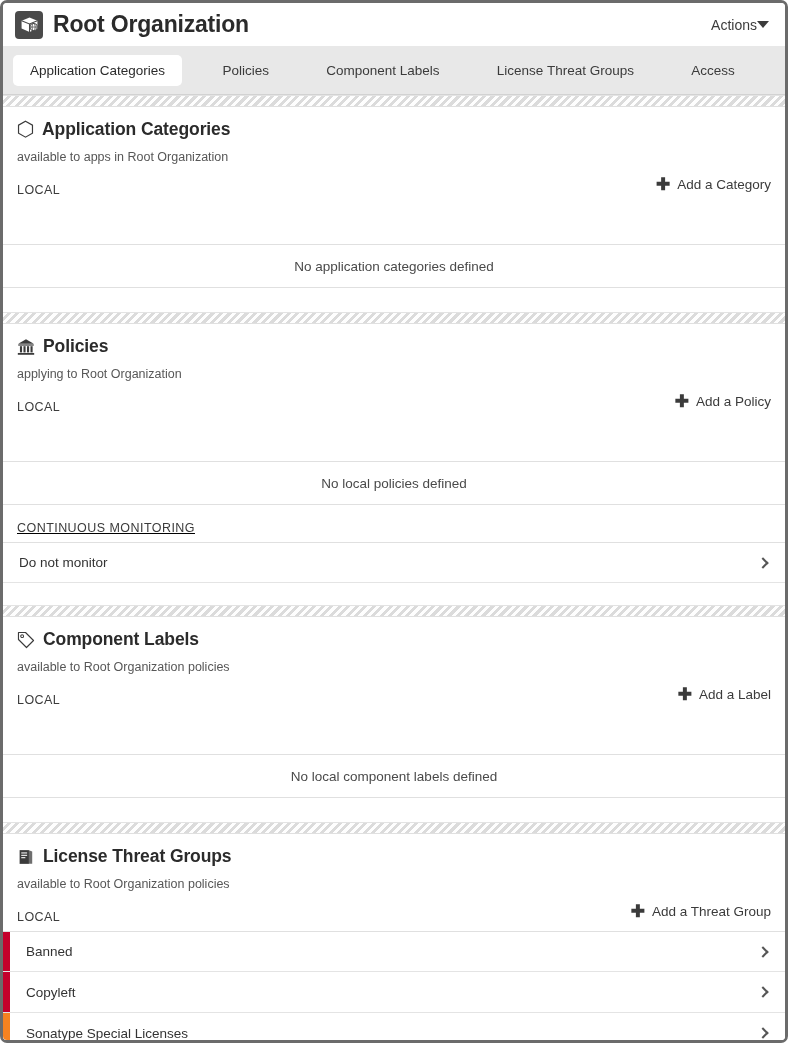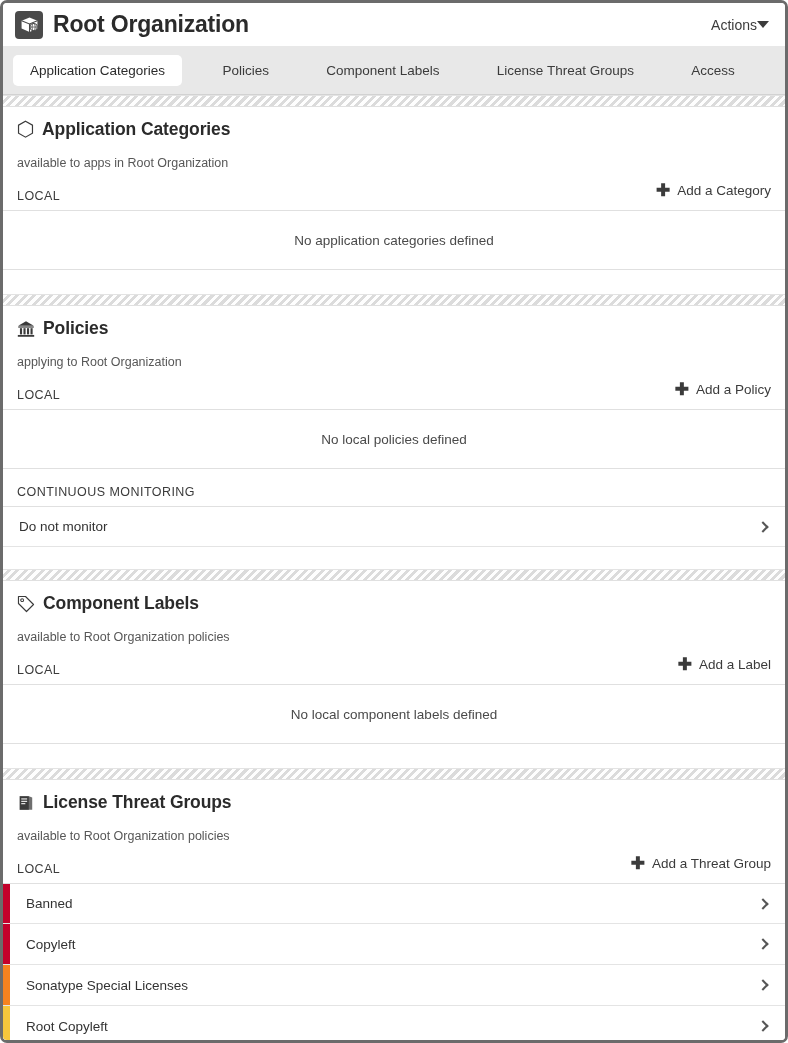--- a/index.html
+++ b/index.html
@@ -121,21 +121,21 @@
   }
   .section-title {
     font-size: 17.5px;
     font-weight: bold;
     color: #2b2b2b;
     letter-spacing: -0.1px;
   }
   .section-sub {
     font-size: 12.5px;
     color: #575757;
-    margin-top: 16px;
+    margin-top: 10px;
   }
 
   .subhead-row {
     display: flex;
     align-items: flex-end;
     justify-content: space-between;
     padding: 12px 14px 7px 14px;
   }
   .subhead-label {
     font-size: 12.5px;
@@ -156,26 +156,27 @@
     line-height: 1;
   }
   .add-link-text {
     font-size: 13.5px;
     color: #3b3b3b;
   }
 
   .empty-row {
     border-top: 1px solid #e0e0e0;
     border-bottom: 1px solid #e0e0e0;
-    height: 60px;
+    height: 44px;
     display: flex;
     align-items: center;
     justify-content: center;
     font-size: 13.5px;
     color: #4a4a4a;
+    margin-top: 40px;
   }
 
   
   .list-row {
     border-bottom: 1px solid #e4e4e4;
     height: 41px;
     display: flex;
     align-items: center;
     padding-right: 16px;
     cursor: pointer;
@@ -198,21 +199,21 @@
   .chevron-right {
     width: 8px;
     height: 8px;
     border-top: 2.2px solid #555;
     border-right: 2.2px solid #555;
     transform: rotate(45deg);
     flex: 0 0 auto;
     margin-right: 2px;
   }
 
-  .monitor-block .subhead-row { padding-top: 16px; }
+  .monitor-block .subhead-row { padding-top: 16px; text-decoration: underline; }
 
   svg { display: block; }
 </style>
 </head>
 <body>
 
 <div class="app-frame">
 
   <div class="header-bar">
     <div class="header-left">

